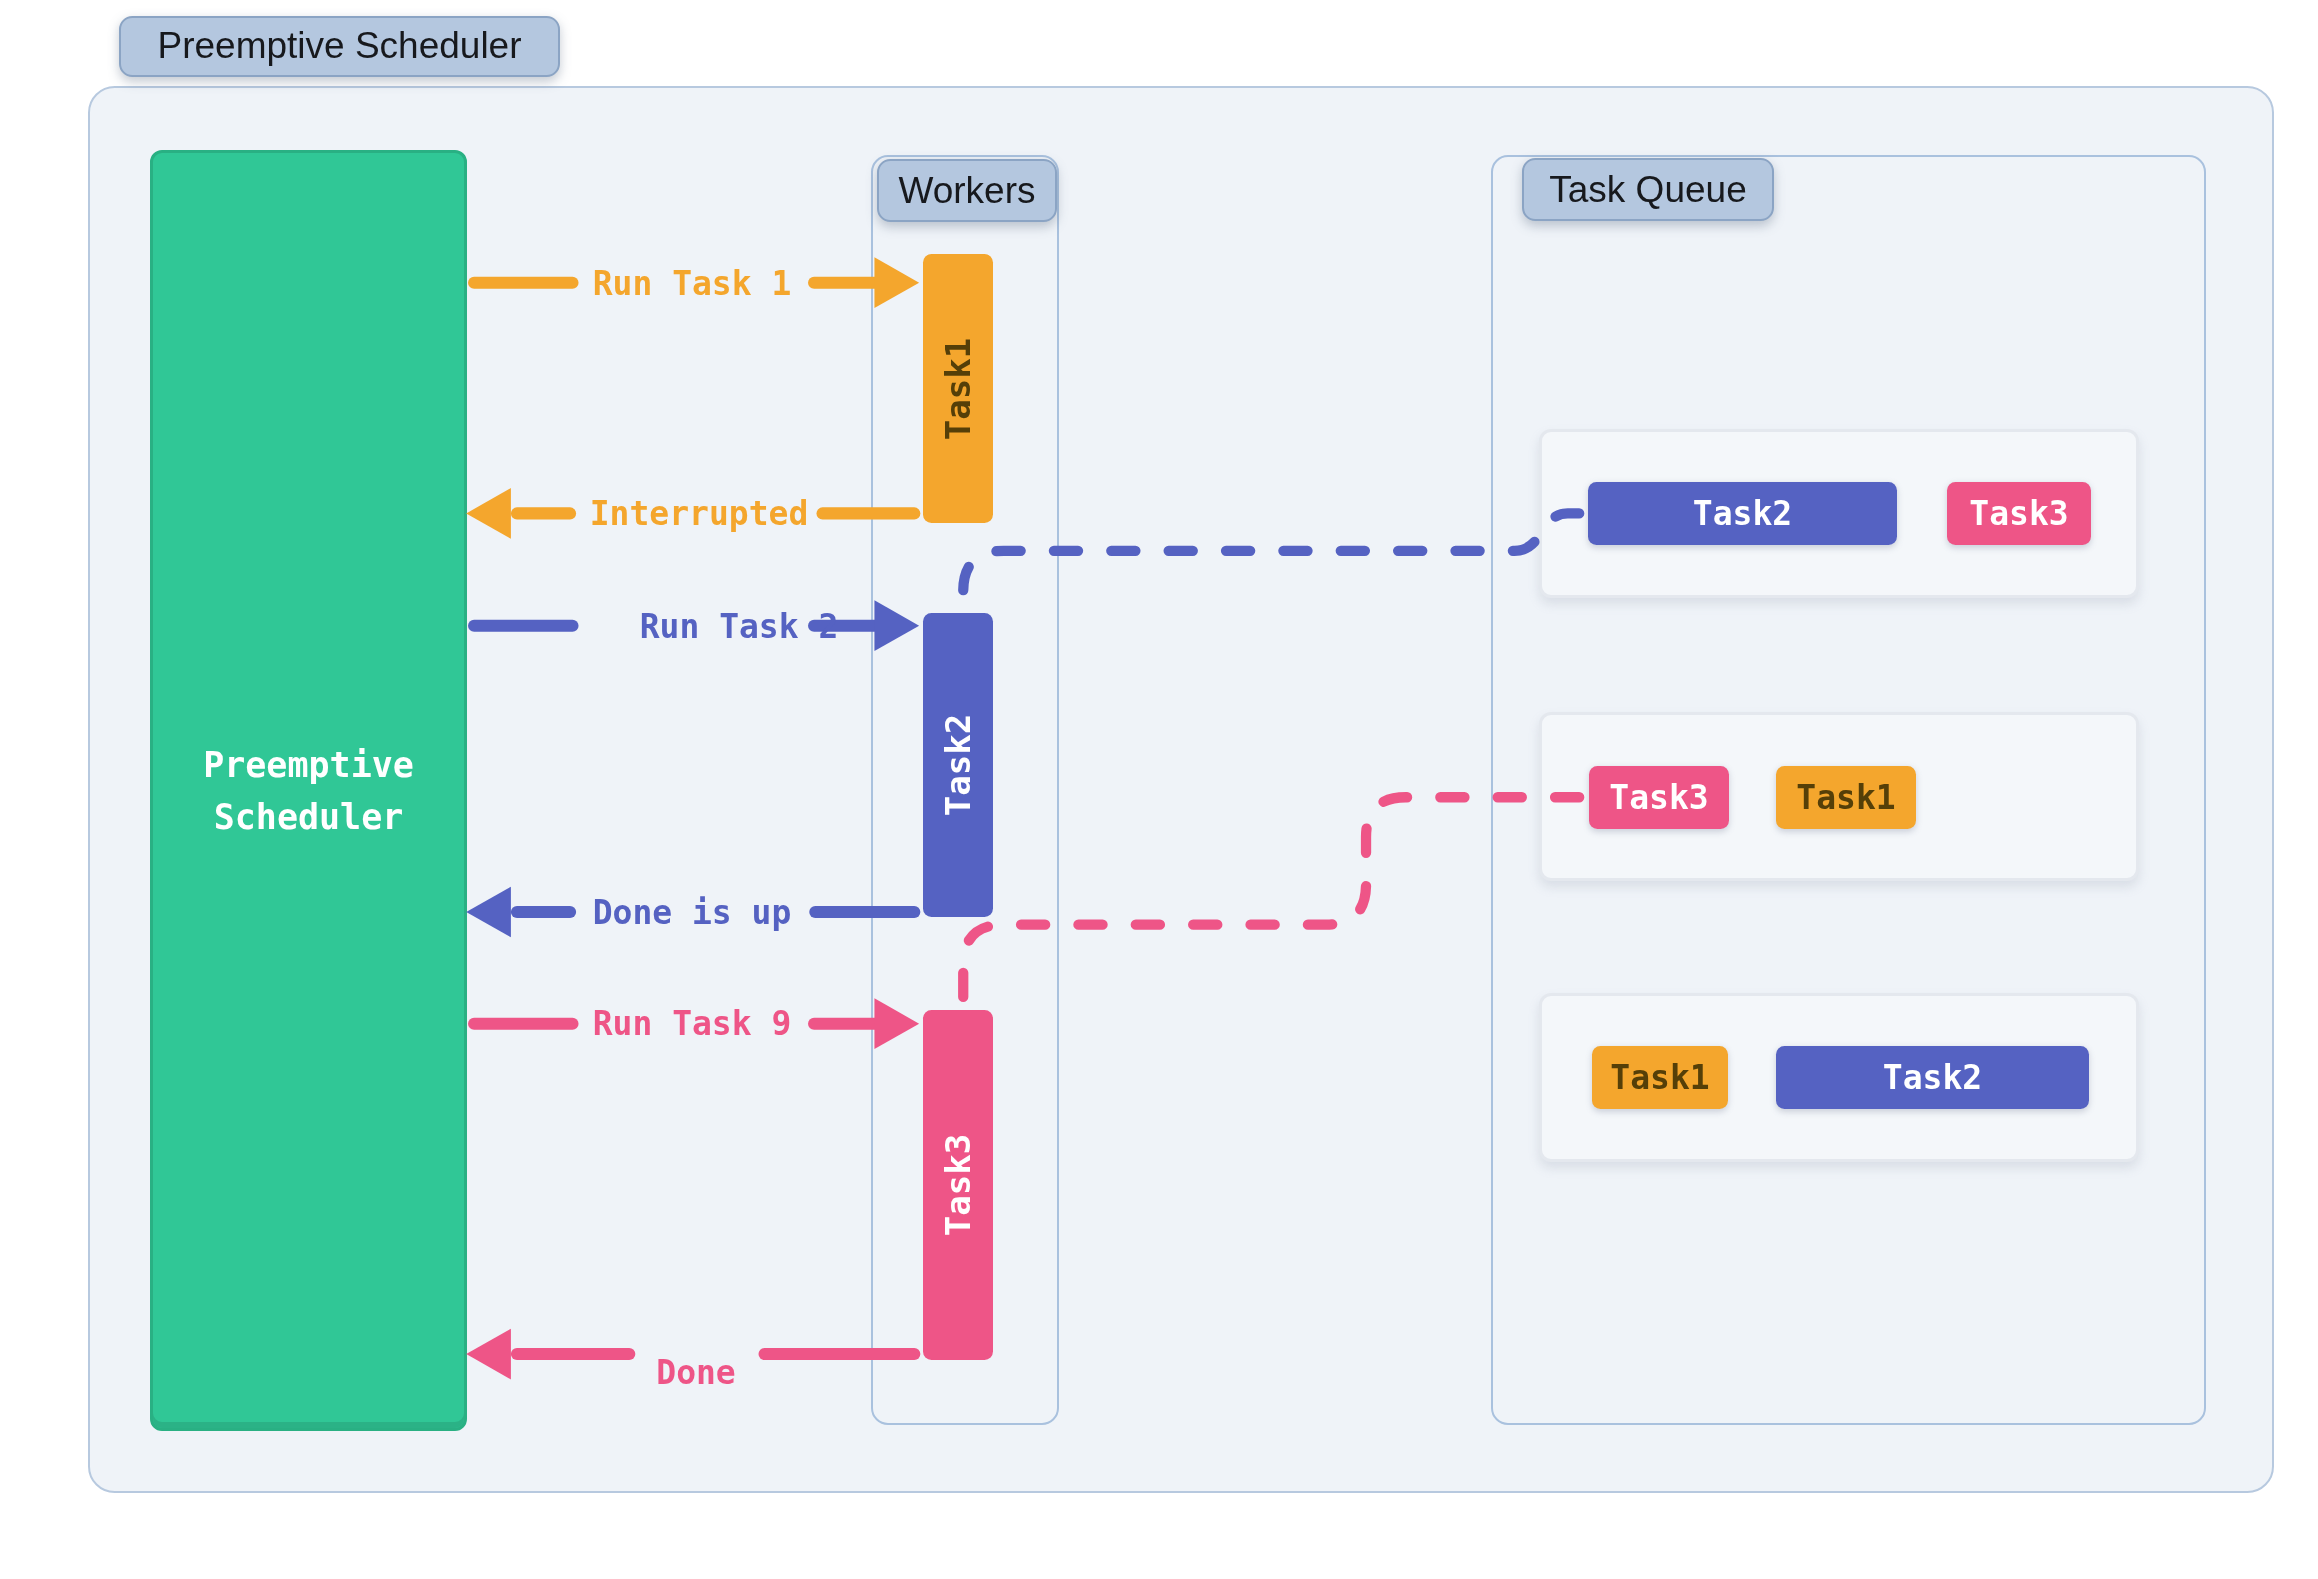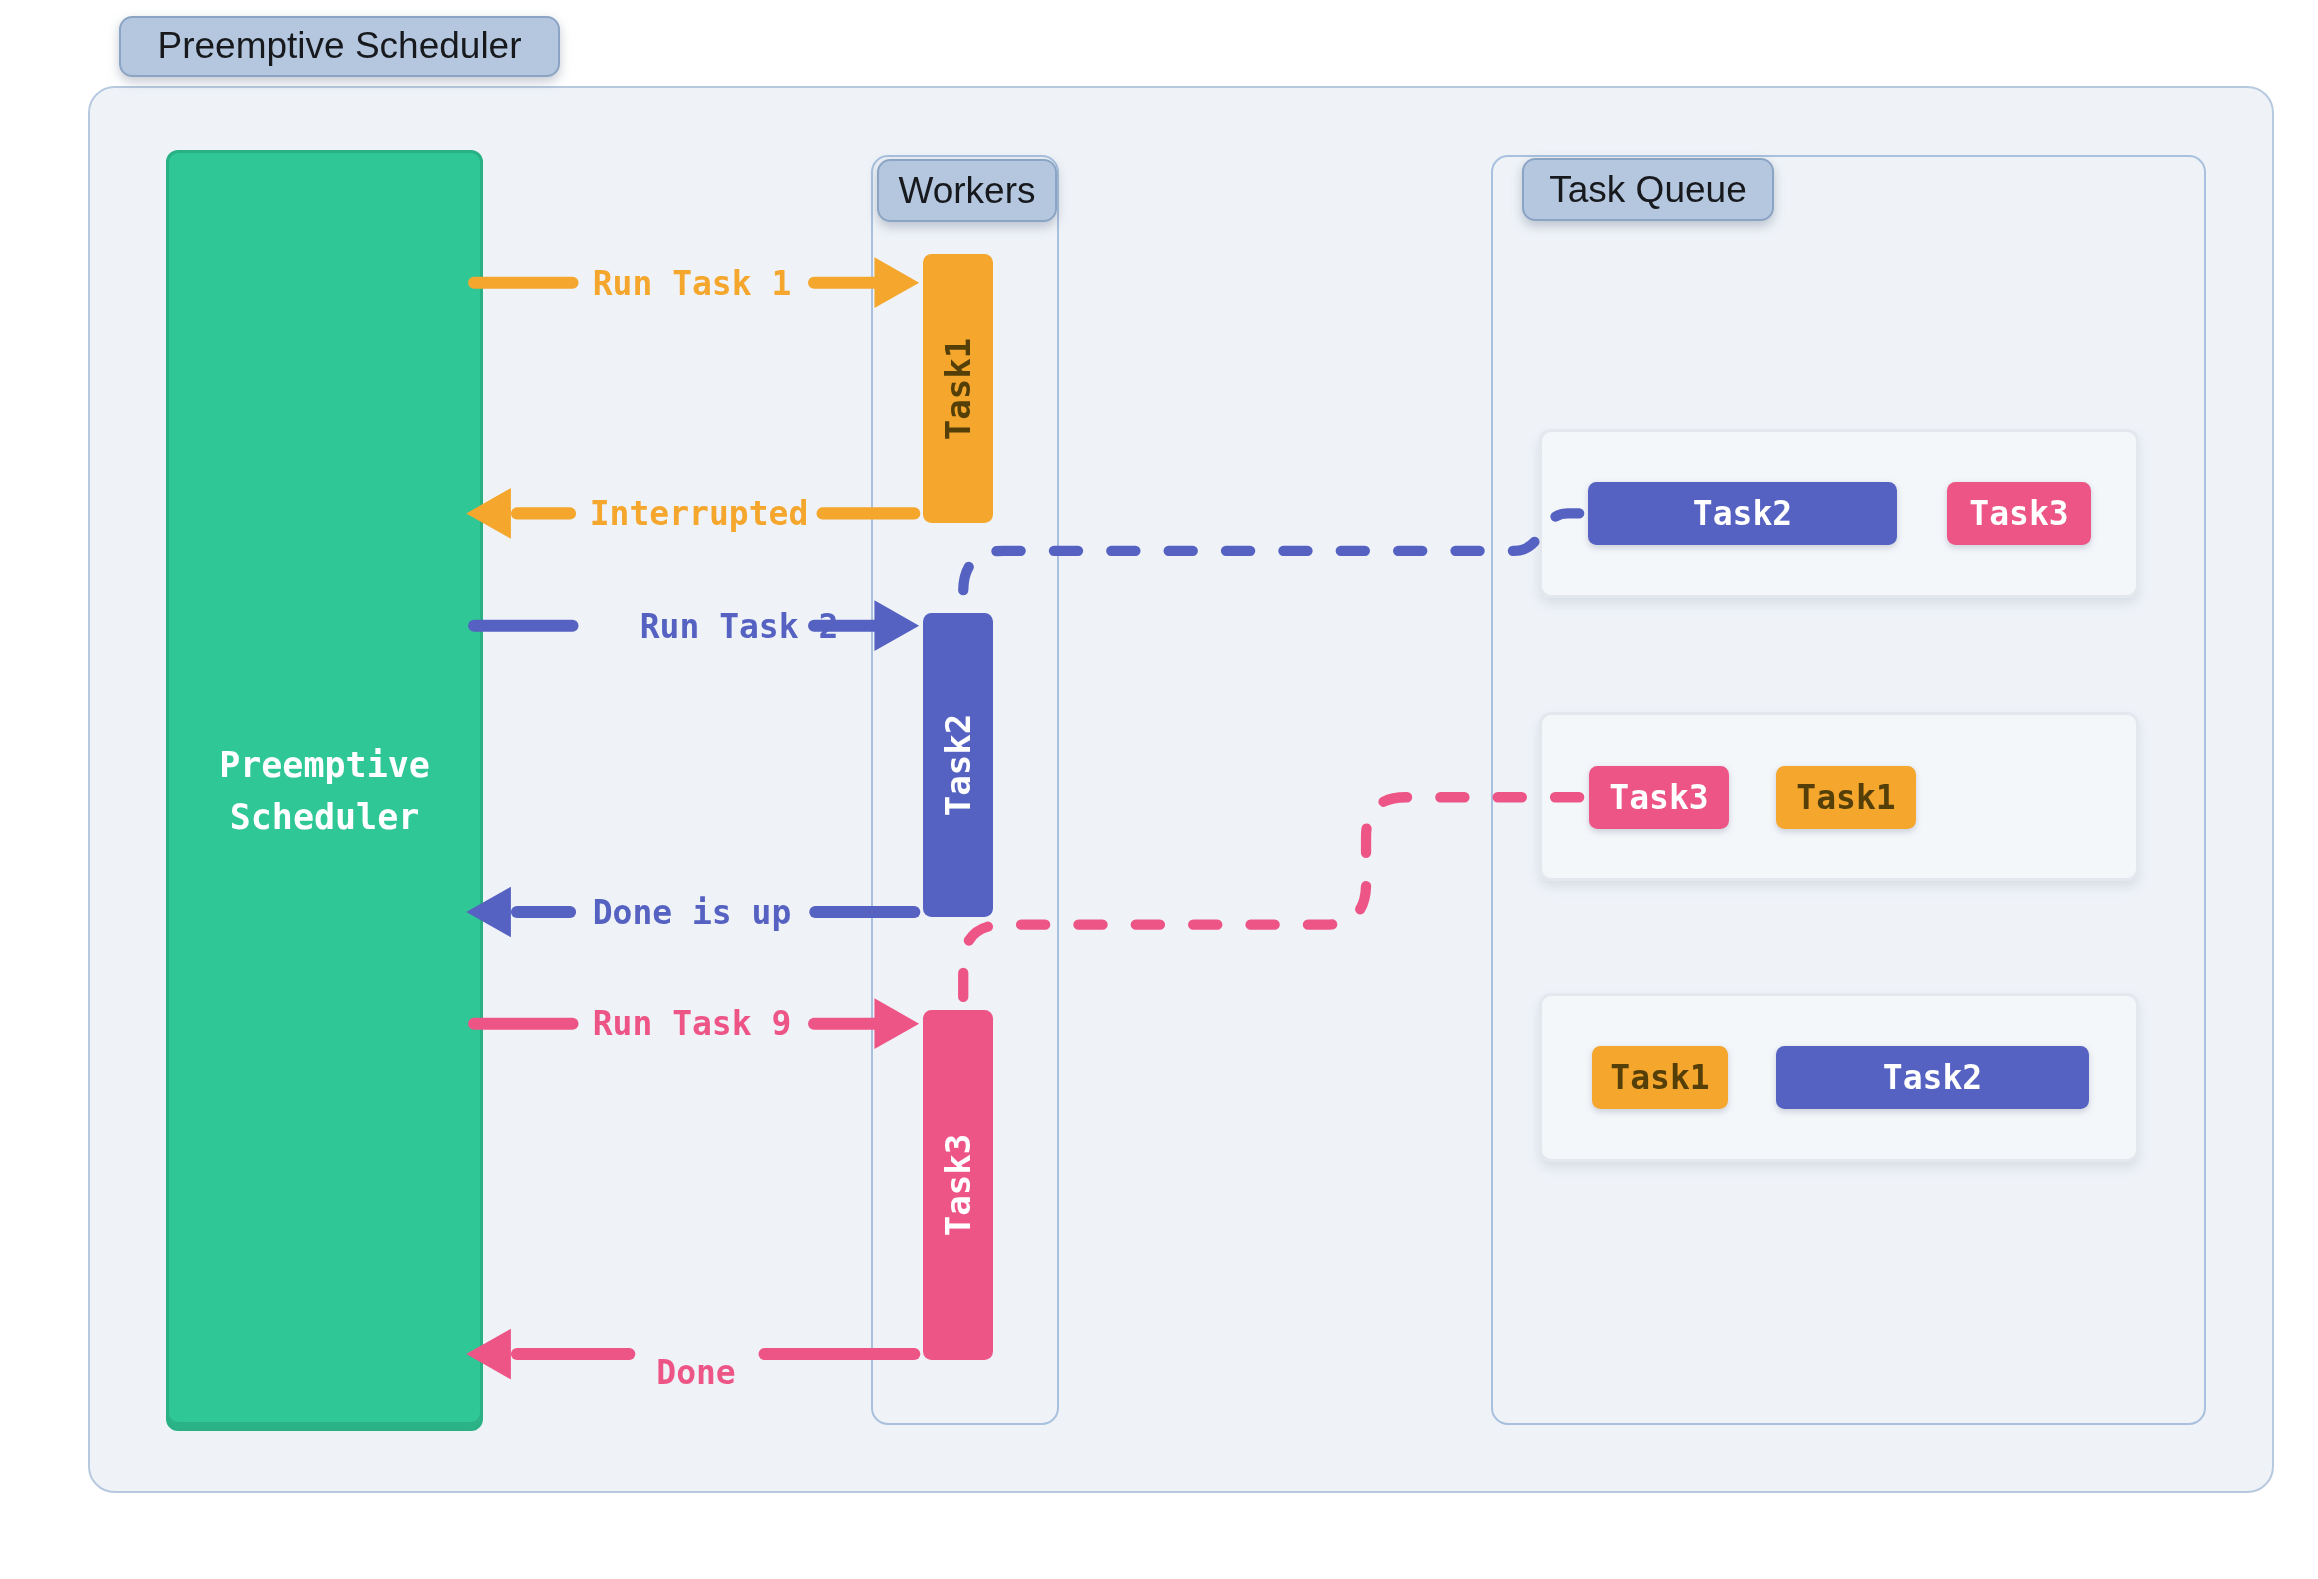--- a/index.html
+++ b/index.html
@@ -26,21 +26,20 @@
   }
 
   
   .scheduler-box {
     position:absolute; left:150px; top:150px; width:317px; height:1281px;
     background:var(--green); border:3px solid var(--green_border);
     border-radius:12px; box-sizing:border-box;
     box-shadow:inset 0 -6px 0 rgba(0,0,0,0.10);
     display:flex; flex-direction:column; align-items:center; justify-content:center;
     z-index:2;
-    margin-left:16px;
   }
   .scheduler-box .line {
     color:#ffffff; font-family:"DejaVu Sans Mono", monospace;
     font-weight:bold; font-size:35px; line-height:52px; white-space:nowrap;
   }
 
   
   .panel {
     position:absolute; border:2.4px solid var(--panel_border);
     border-radius:17px; box-sizing:border-box; background:transparent; z-index:2;

